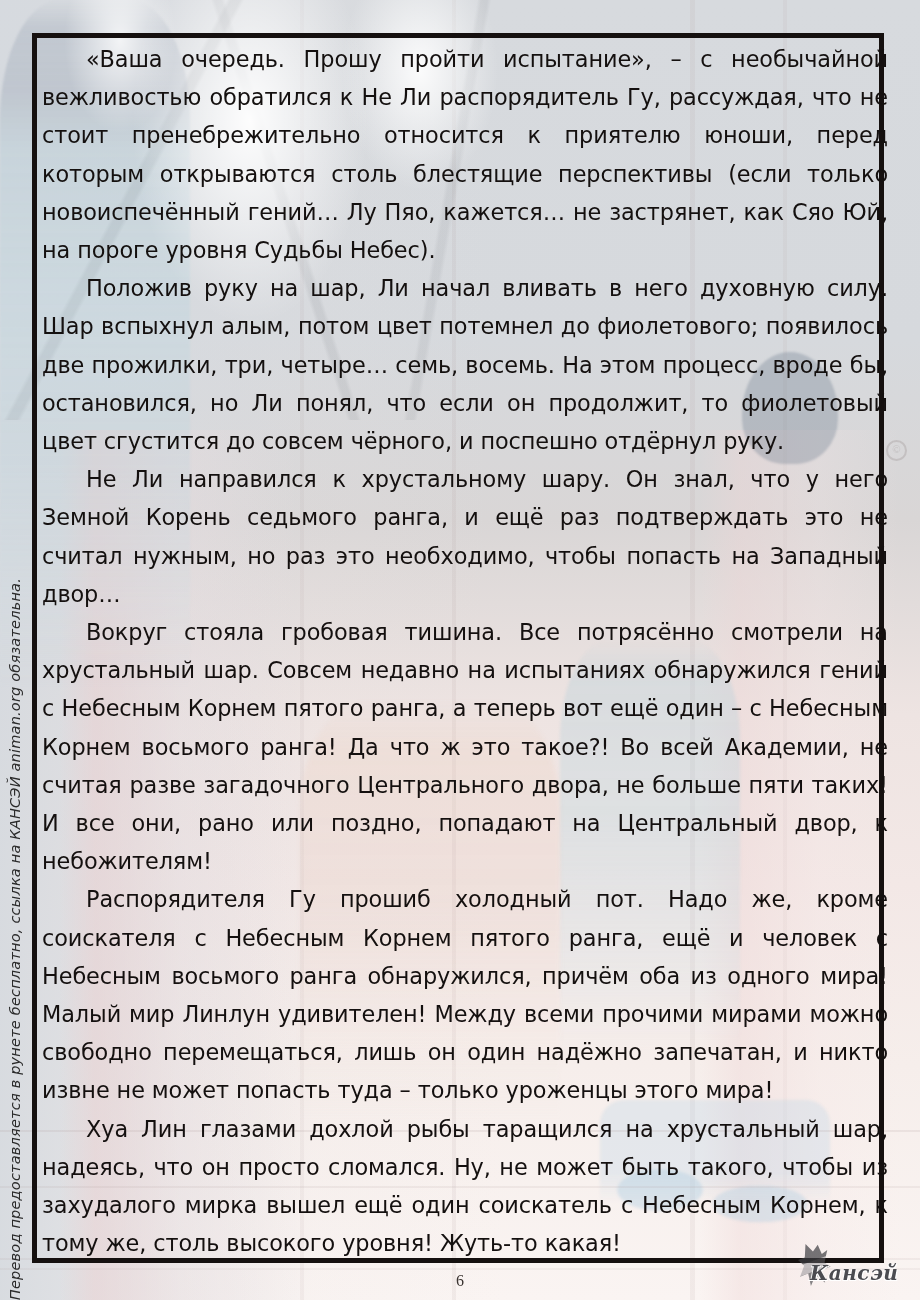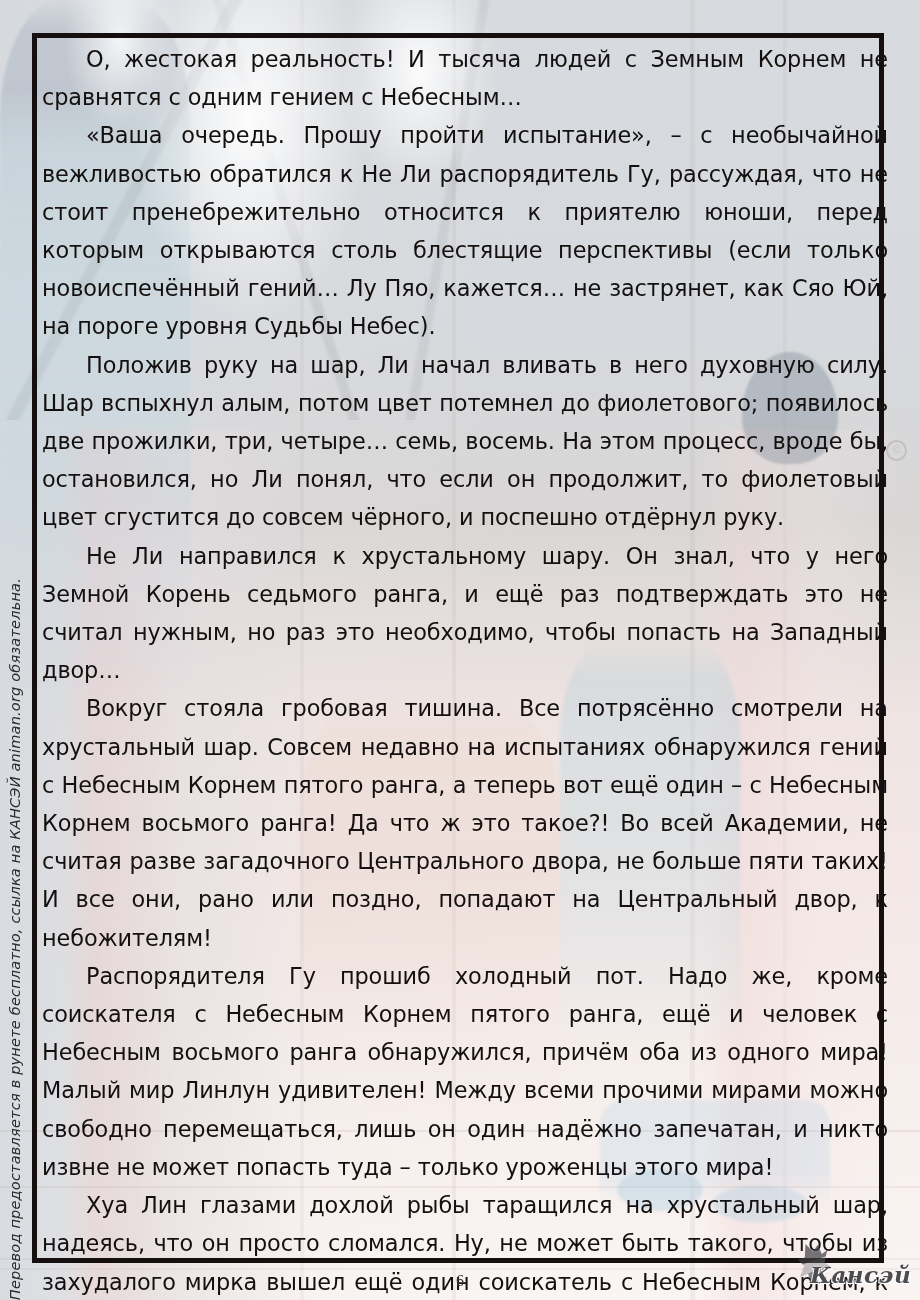--- a/index.html
+++ b/index.html
@@ -256,21 +256,21 @@
     clip-path: polygon(22% 0%, 44% 18%, 58% 2%, 70% 24%, 86% 14%, 78% 44%, 96% 54%, 68% 62%, 80% 92%, 52% 74%, 38% 100%, 30% 70%, 6% 78%, 18% 52%, 0% 38%, 20% 32%);
     opacity: .82;
   }
   .publisher-logo .wordmark {
     position: absolute;
     left: 18px;
     top: 17px;
     font-family: "DejaVu Serif", serif;
     font-style: italic;
     font-weight: bold;
-    font-size: 23px;
+    font-size: 20px;
     color: #4b4b50;
     letter-spacing: .5px;
     text-shadow: 0 0 2px #ffffff, 1px 1px 0 #ffffff, -1px 1px 0 #ffffff;
   }
 </style>
 </head>
 <body>
 
 <div id="page">
 
@@ -289,21 +289,20 @@
 
   <div class="copyright-ring">©</div>
 
   <div class="vertical-credit">
     <span>Перевод предоставляется в рунете бесплатно, ссылка на  КАНСЭЙ animan.org  обязательна.</span>
   </div>
 
   <div class="frame"></div>
 
   <div class="text-body">
-    <p>О, жестокая реальность! И тысяча людей с Земным Корнем не сравнятся с одним гением с Небесным…</p>
     <p>«Ваша очередь. Прошу пройти испытание», – с необычайной вежливостью обратился к Не Ли распорядитель Гу, рассуждая, что не стоит пренебрежительно относится к приятелю юноши, перед которым открываются столь блестящие перспективы (если только новоиспечённый гений… Лу Пяо, кажется… не застрянет, как Сяо Юй, на пороге уровня Судьбы Небес).</p>
     <p>Положив руку на шар, Ли начал вливать в него духовную силу. Шар вспыхнул алым, потом цвет потемнел до фиолетового; появилось две прожилки, три, четыре… семь, восемь. На этом процесс, вроде бы, остановился, но Ли понял, что если он продолжит, то фиолетовый цвет сгустится до совсем чёрного, и поспешно отдёрнул руку.</p>
     <p>Не Ли направился к хрустальному шару. Он знал, что у него Земной Корень седьмого ранга, и ещё раз подтверждать это не считал нужным, но раз это необходимо, чтобы попасть на Западный двор…</p>
     <p>Вокруг стояла гробовая тишина. Все потрясённо смотрели на хрустальный шар. Совсем недавно на испытаниях обнаружился гений с Небесным Корнем пятого ранга, а теперь вот ещё один – с Небесным Корнем восьмого ранга! Да что ж это такое?! Во всей Академии, не считая разве загадочного Центрального двора, не больше пяти таких! И все они, рано или поздно, попадают на Центральный двор, к небожителям!</p>
     <p>Распорядителя Гу прошиб холодный пот. Надо же, кроме соискателя с Небесным Корнем пятого ранга, ещё и человек с Небесным восьмого ранга обнаружился, причём оба из одного мира! Малый мир Линлун удивителен! Между всеми прочими мирами можно свободно перемещаться, лишь он один надёжно запечатан, и никто извне не может попасть туда – только уроженцы этого мира!</p>
     <p>Хуа Лин глазами дохлой рыбы таращился на хрустальный шар, надеясь, что он просто сломался. Ну, не может быть такого, чтобы из захудалого мирка вышел ещё один соискатель с Небесным Корнем, к тому же, столь высокого уровня! Жуть-то какая!</p>
   </div>
 
   <div class="page-number">6</div>
 

